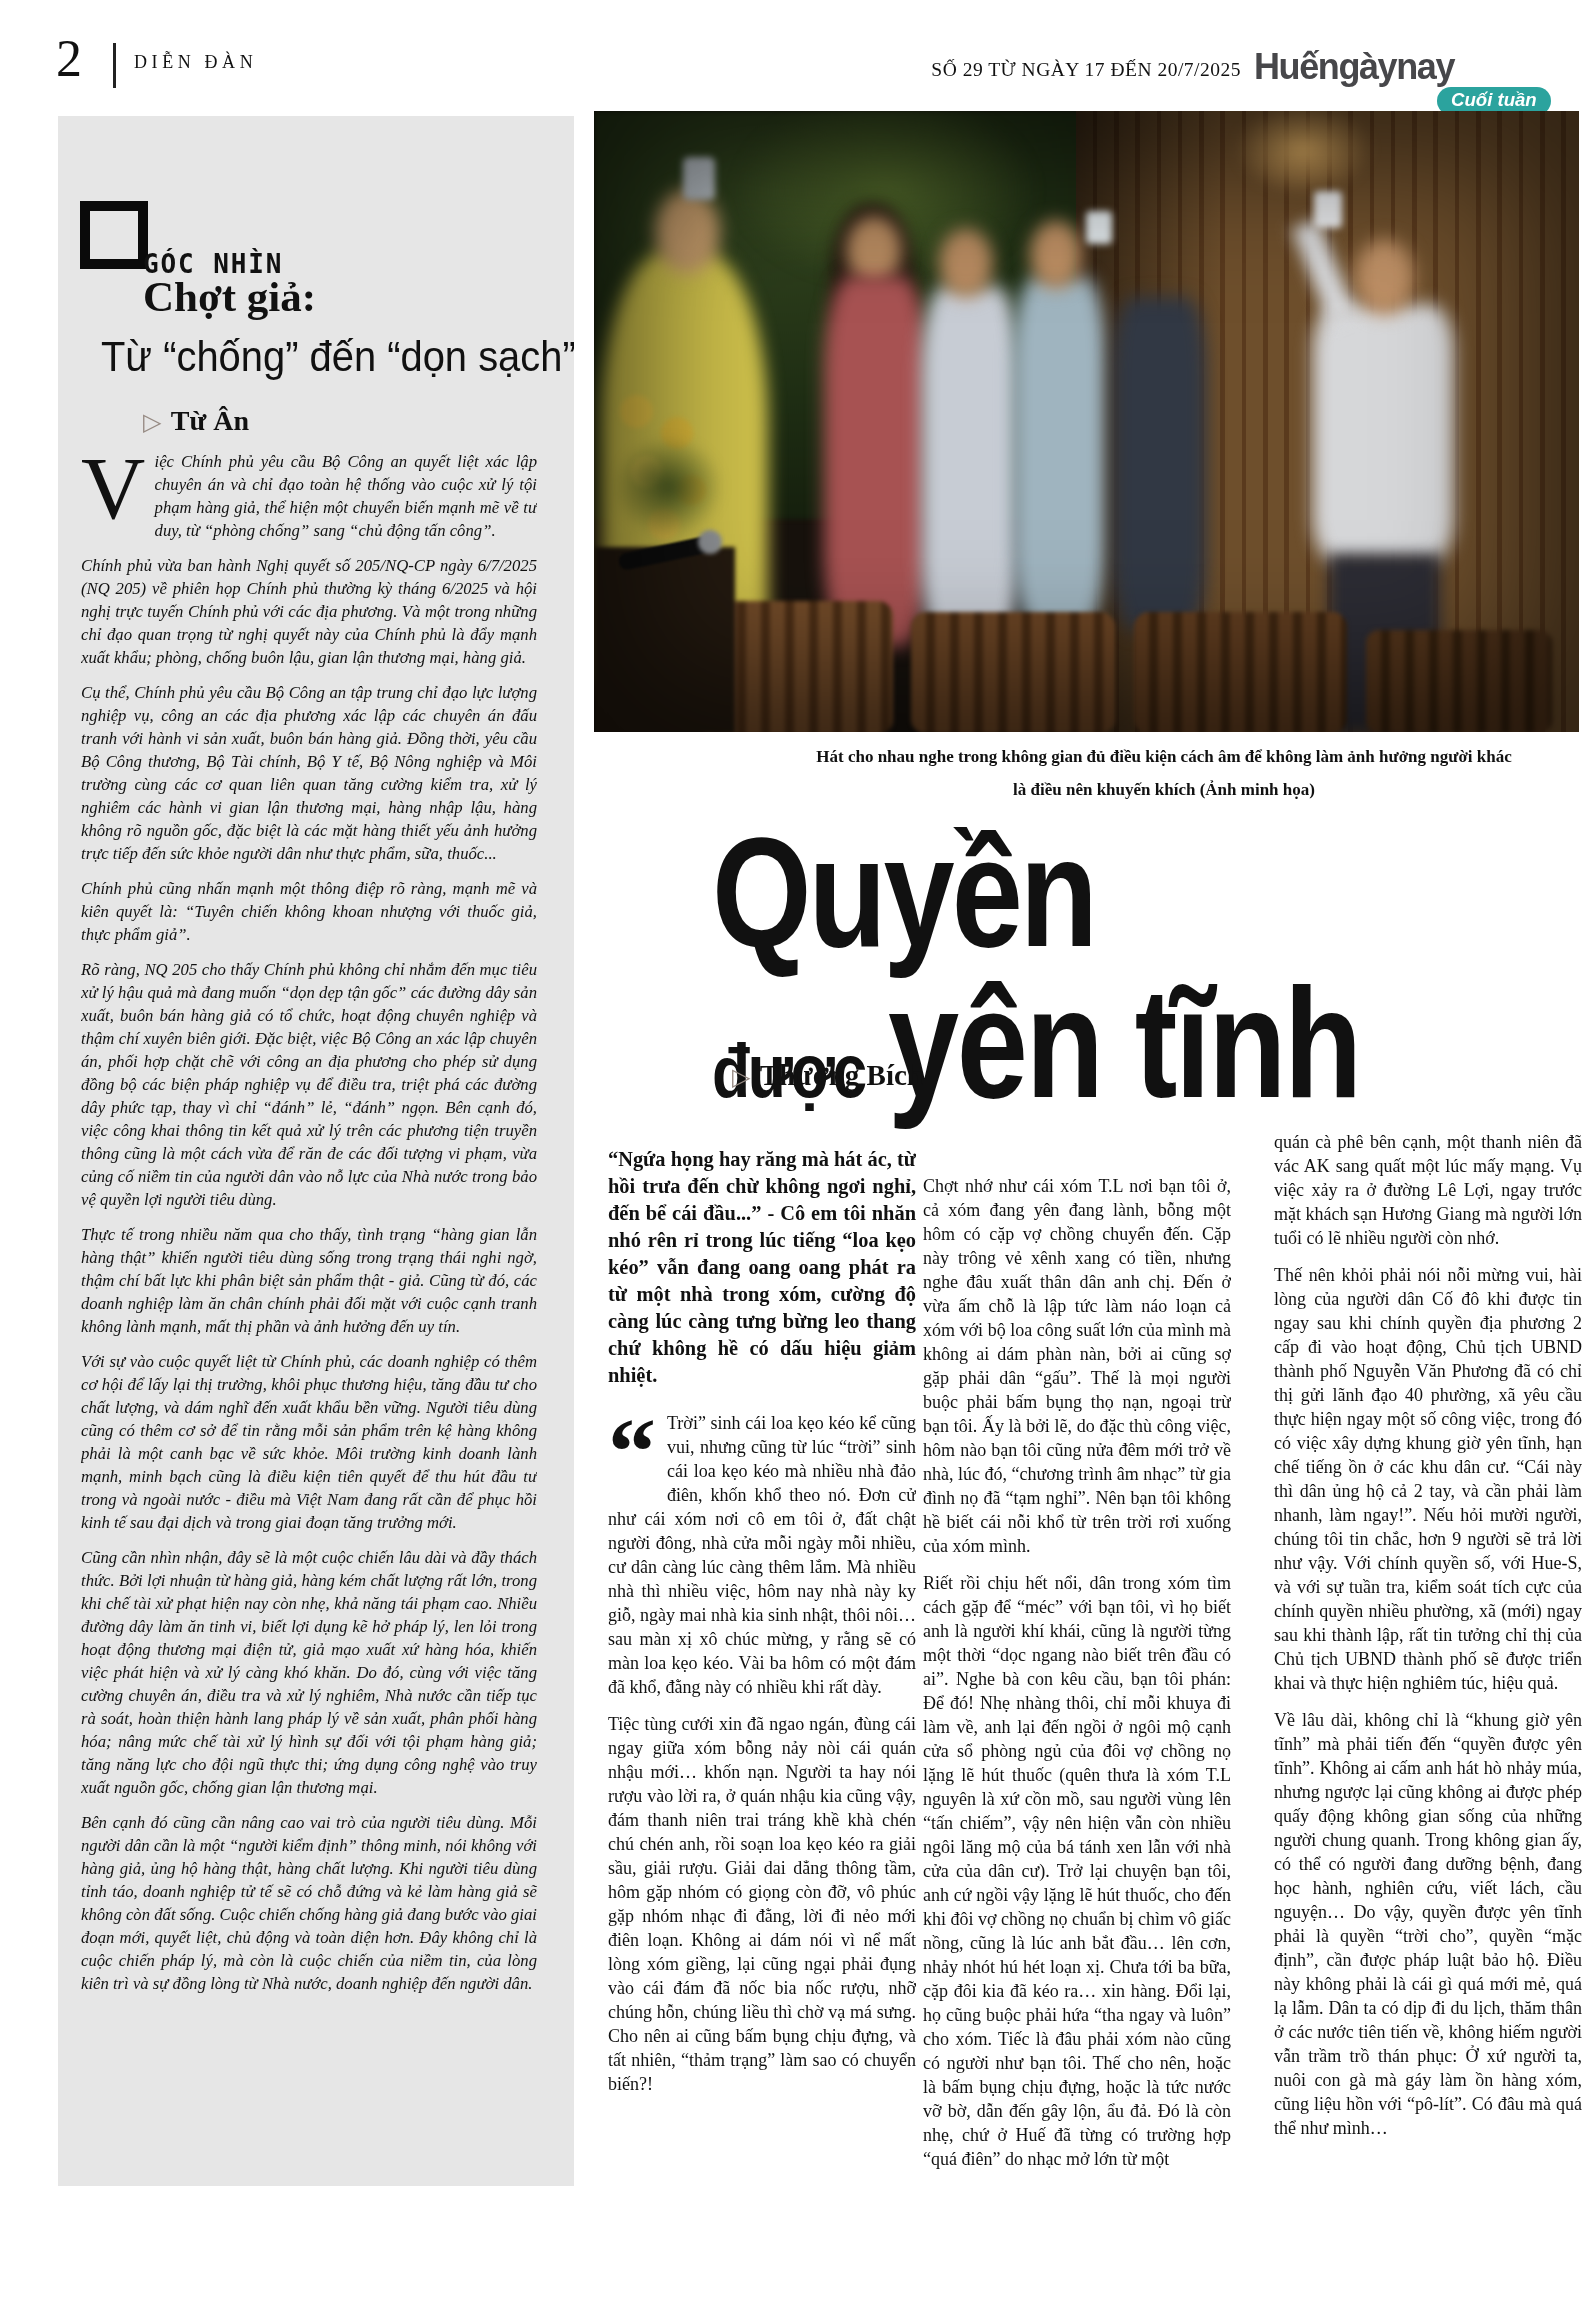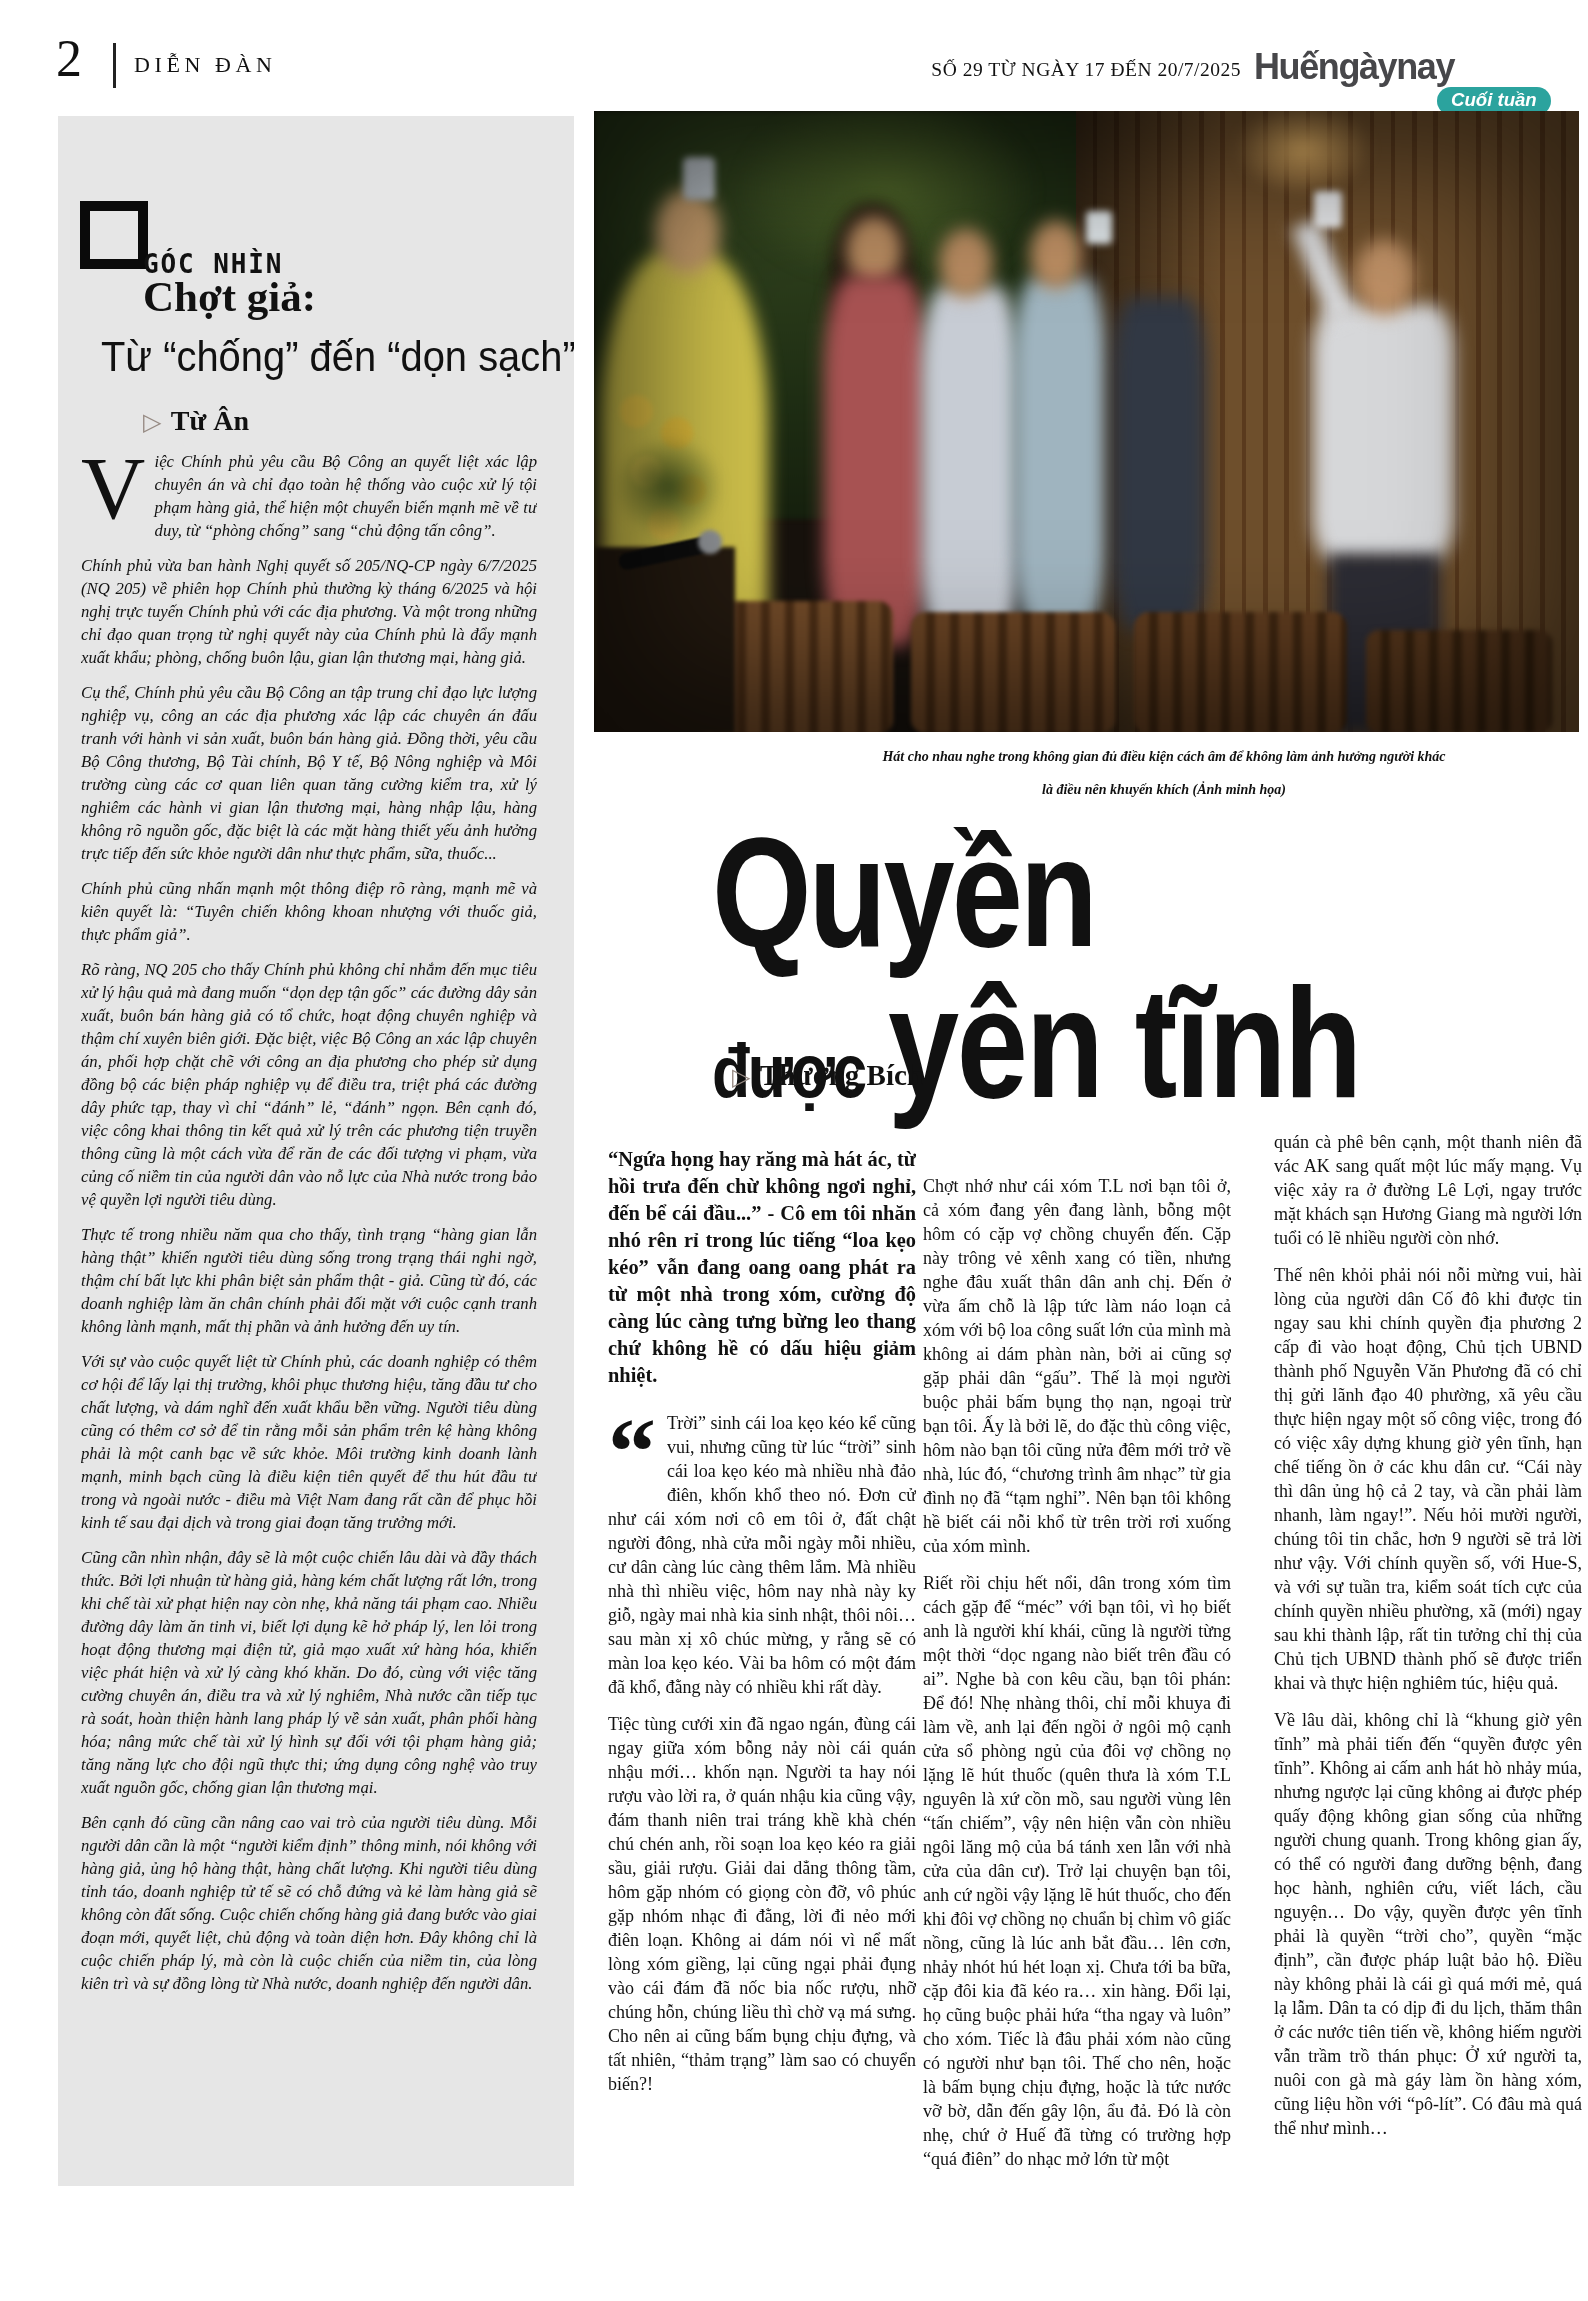--- a/index.html
+++ b/index.html
@@ -2,21 +2,21 @@
 <html style="font-size:15px"><head>
 <meta charset="utf-8">
 <style>
   html,body{margin:0;padding:0;background:#888;}
   .page{position:relative;width:1589px;height:2301px;background:#ffffff;overflow:hidden;
         font-family:"Liberation Serif",serif;color:#111;}
   .abs{position:absolute;}
   
   .page-num{left:56px;top:33px;font-size:52px;line-height:1;font-weight:400;}
   .head-divider{left:113px;top:43px;width:2.8px;height:45px;background:#222;}
-  .section-name{left:134px;top:52px;font-size:22px;letter-spacing:4.6px;font-weight:400;}
+  .section-name{left:134px;top:52px;font-size:18px;letter-spacing:4.6px;font-weight:400;}
   .issue-line{left:788px;top:59px;width:453px;text-align:right;font-size:19.5px;letter-spacing:0.5px;}
   .masthead{left:1254px;top:46px;font-family:"Liberation Sans",sans-serif;font-weight:700;
             font-size:36px;letter-spacing:-1.4px;color:#47474a;}
   .masthead-badge{left:1437px;top:87px;background:#2ba39e;color:#fff;font-family:"Liberation Sans",sans-serif;
             font-style:italic;font-weight:700;font-size:18.6px;padding:1.9px 14px 3.7px 14px;border-radius:14px;}
   
   .left-box{left:58px;top:116px;width:516px;height:2070px;background:#e6e6e6;overflow:hidden;}
   .kicker-icon{left:22px;top:85px;width:48px;height:48px;border:10.2px solid #0a0a0a;}
   .kicker-label{left:85px;top:100px;font-family:"DejaVu Sans Mono",monospace;font-weight:700;
             font-size:26px;letter-spacing:1.9px;margin-top:33px;}
@@ -27,22 +27,22 @@
   .tri{color:#968a83;font-size:24px;font-weight:400;margin-right:9.3px;}
   .left-body{left:23px;top:334px;width:456px;height:1727px;overflow:hidden;
              font-style:italic;font-size:16.7px;line-height:23px;text-align:justify;}
   .left-body p{margin:0 0 12px 0;}
   .dropcap{float:left;font-style:normal;font-size:89px;line-height:69px;padding:3.7px 9.3px 0 0;font-weight:400;}
   
   .photo{left:594px;top:111px;width:985px;height:621px;background:#17120d;overflow:hidden;}
   .ph{position:absolute;}
   .vignette{left:0;top:0;width:100%;height:100%;box-shadow:inset 0 0 130px 56px rgba(0,0,0,.55);}
   
-  .caption{left:751px;top:740px;width:826px;text-align:center;font-size:14px;font-weight:700;
-           font-style:italic;line-height:33px;}
+  .caption{left:751px;top:740px;width:826px;text-align:center;font-size:17px;font-weight:700;
+           line-height:33px;}
   .hl1{left:712px;top:805px;transform:scaleX(.82);transform-origin:left top;
        font-family:"Liberation Sans",sans-serif;font-weight:700;font-size:156px;line-height:1.12;
        letter-spacing:-3.7px;white-space:nowrap;}
   .hl2{left:712px;top:965px;transform:scaleX(.82);transform-origin:left top;display:flex;
        align-items:baseline;gap:28px;font-family:"Liberation Sans",sans-serif;font-weight:700;
        letter-spacing:-2.8px;white-space:nowrap;line-height:1;}
   .hl2 .w2{font-size:76px;}
   .hl2 .w3{font-size:156px;line-height:1;}
   .main-byline{left:716px;top:1059px;font-size:29px;font-weight:700;padding-left:16px;}
   

